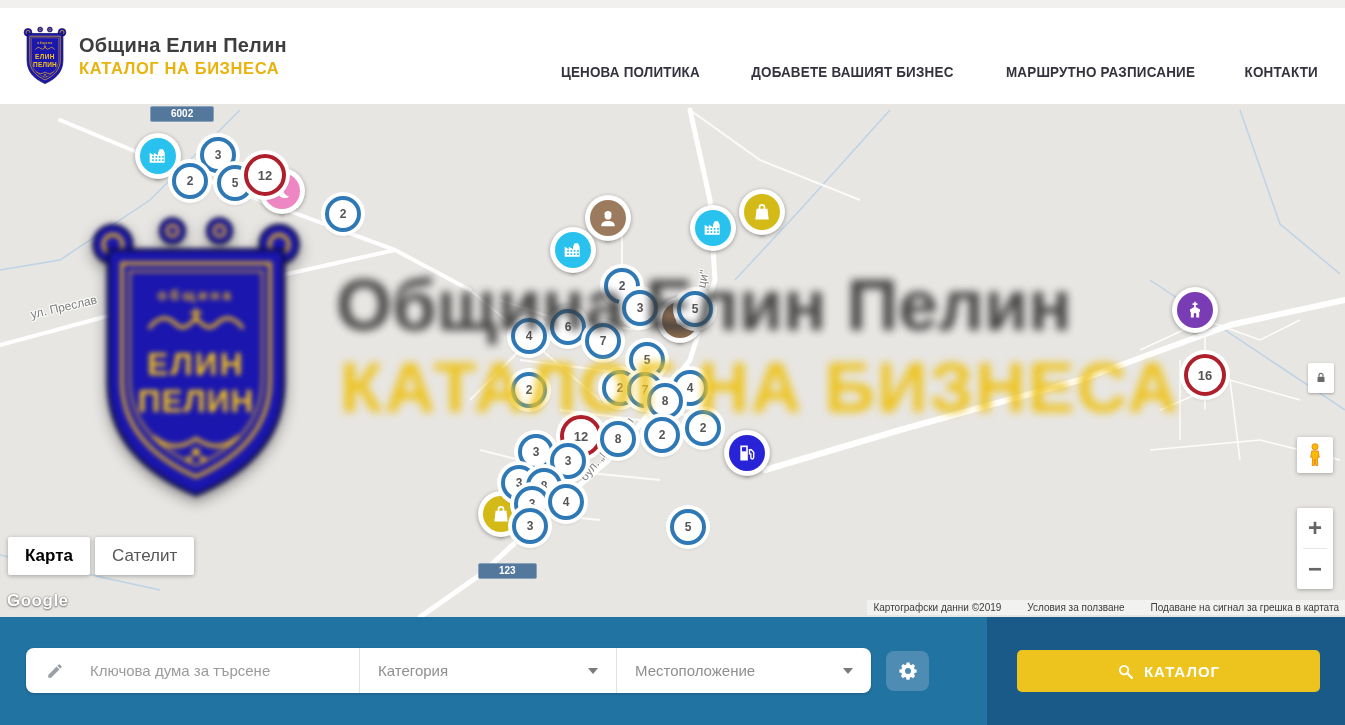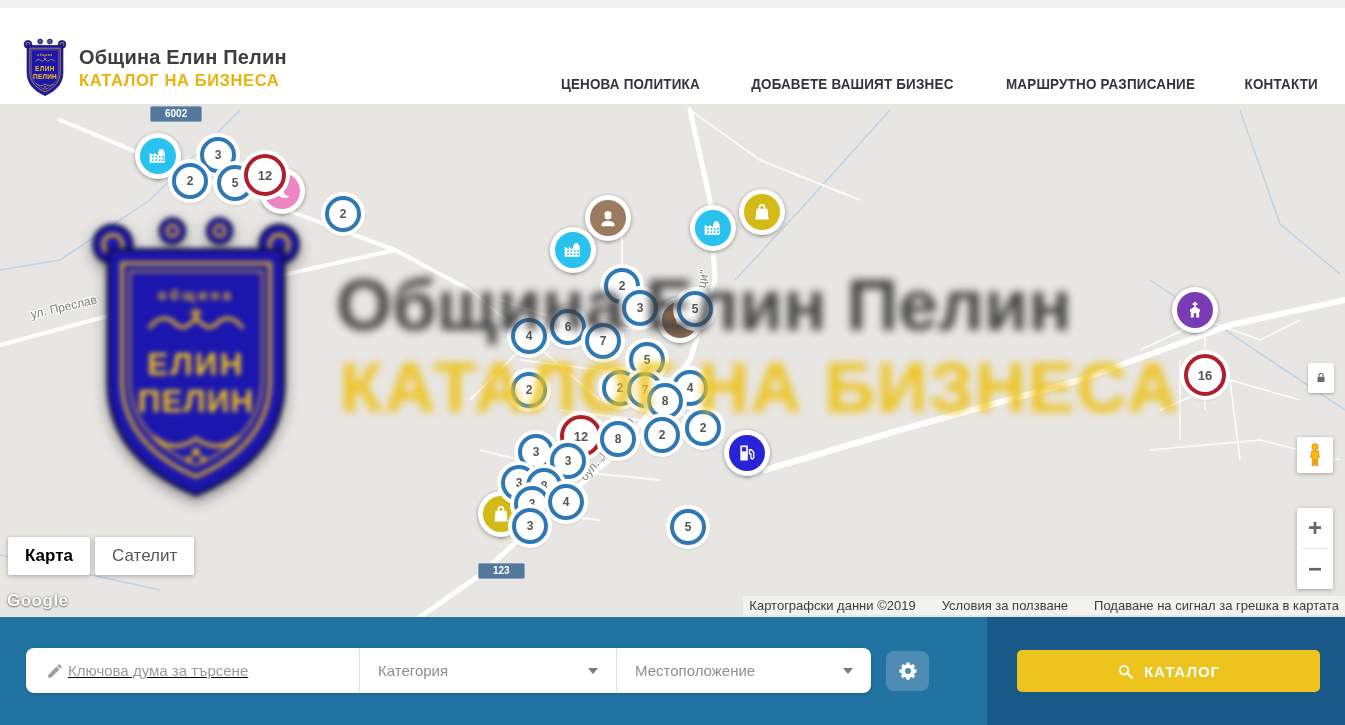--- a/index.html
+++ b/index.html
@@ -1,34 +1,34 @@
 <!DOCTYPE html>
 <html><head>
 <meta charset="utf-8">
 <style>
   html,body{margin:0;padding:0}
   body{width:1345px;height:725px;position:relative;overflow:hidden;background:#fff;
        font-family:"Liberation Sans","DejaVu Sans",sans-serif;}
   
   #top-strip{position:absolute;left:0;top:0;width:1345px;height:8px;background:#f1f0ee;}
-  #header{position:absolute;left:0;top:20px;width:1345px;height:96px;background:#fff;
+  #header{position:absolute;left:0;top:8px;width:1345px;height:96px;background:#fff;
           border-bottom:1px solid #e6e6e6;display:flex;align-items:center;justify-content:space-between;}
   #brand{display:flex;align-items:center;padding-left:22px;gap:11px;}
   #brand-text .t1{font-size:20px;font-weight:700;color:#3f3e3e;letter-spacing:.2px;}
   #brand-text .t2{font-size:16.5px;font-weight:800;color:#e9b30e;letter-spacing:.6px;margin-top:2px;}
   #nav{display:flex;align-items:center;gap:44px;padding-right:26px;margin-top:32px;}
   .nav-item{font-size:14px;font-weight:700;color:#34323e;letter-spacing:.2px;cursor:pointer;
             transform:scaleX(.96);white-space:nowrap;}
   
   #map{position:absolute;left:0;top:104px;width:1345px;height:513px;background:#e8e6e3;overflow:hidden;}
   #roads{position:absolute;left:0;top:0;z-index:1;}
   .street{position:absolute;color:#7d7d7d;font-size:12px;white-space:nowrap;z-index:4;
           text-shadow:1px 1px 0 #fff,-1px -1px 0 #fff,1px -1px 0 #fff,-1px 1px 0 #fff;}
   .badge{position:absolute;background:#54779c;border:1px solid #8aa2bc;color:#fff;
-         font-size:10px;font-weight:700;line-height:14px;padding:0 14px;border-radius:2px;z-index:5;}
+         font-size:10px;font-weight:700;line-height:14px;padding:0 20px;border-radius:2px;z-index:5;}
   
   .pin{position:absolute;width:46px;height:46px;z-index:10;cursor:pointer;}
   .pin-tail{position:absolute;left:50%;top:26px;width:16px;height:16px;background:#fff;border-radius:2px;
             transform:translateX(-50%) rotate(45deg);box-shadow:2px 2px 4px rgba(0,0,0,.25);}
   .pin-circle{position:absolute;inset:0;background:#fff;border-radius:50%;
               box-shadow:0 1px 4px rgba(0,0,0,.35);display:flex;align-items:center;justify-content:center;}
   .pin-inner{width:36px;height:36px;border-radius:50%;display:flex;align-items:center;justify-content:center;}
   .pin-inner svg{width:20px;height:20px;}
   .cluster{position:absolute;z-index:20;box-sizing:border-box;width:36px;height:36px;border-radius:50%;
            background:#fff;border:4px solid #2e78b5;display:flex;align-items:center;justify-content:center;
@@ -45,38 +45,38 @@
             letter-spacing:2px;white-space:nowrap;filter:blur(4px);}
   
   #maptype{position:absolute;left:8px;top:433px;z-index:40;display:flex;gap:5px;}
   .mt-btn{background:#fff;height:38px;display:flex;align-items:center;padding:0 17px;font-size:17px;
           color:#565656;box-shadow:0 1px 4px rgba(0,0,0,.3);border-radius:2px;cursor:pointer;}
   .mt-btn.sel{font-weight:700;color:#000;}
   #google-logo{position:absolute;left:7px;bottom:6px;z-index:40;color:#fff;font-size:17px;font-weight:700;
                letter-spacing:.5px;cursor:pointer;
                text-shadow:0 0 2px rgba(0,0,0,.5),0 1px 2px rgba(0,0,0,.4);}
   #attribution{position:absolute;right:0;bottom:2px;z-index:40;display:flex;gap:14px;align-items:center;
-               background:rgba(245,245,245,.75);padding:2px 6px;font-size:13px;color:#3c3c3c;}
+               background:rgba(245,245,245,.75);padding:2px 6px;font-size:10px;color:#3c3c3c;}
   #attribution .link{cursor:pointer;margin-left:12px;}
   #lock-btn{position:absolute;left:1308px;top:259px;width:26px;height:30px;background:#fff;z-index:40;
             border-radius:2px;box-shadow:0 1px 3px rgba(0,0,0,.3);display:flex;align-items:center;justify-content:center;cursor:pointer;}
   #pegman{position:absolute;left:1297px;top:333px;width:36px;height:36px;background:#fff;z-index:40;
           border-radius:2px;box-shadow:0 1px 4px rgba(0,0,0,.3);display:flex;align-items:center;justify-content:center;cursor:grab;}
   #zoomctl{position:absolute;left:1297px;top:404px;width:36px;height:81px;background:#fff;z-index:40;
            border-radius:2px;box-shadow:0 1px 4px rgba(0,0,0,.3);display:flex;flex-direction:column;}
   .zbtn{flex:1;display:flex;align-items:center;justify-content:center;font-size:24px;font-weight:700;
         color:#666;cursor:pointer;}
   #zdivider{height:1px;background:#e6e6e6;margin:0 6px;}
   
   #searchbar{position:absolute;left:0;top:617px;width:1345px;height:108px;background:#2173a2;}
   #searchbar-right{position:absolute;right:0;top:0;width:358px;height:108px;background:#1a5a88;}
   #field-group{position:absolute;left:26px;top:31px;width:845px;height:45px;background:#fff;border-radius:8px;
                display:flex;box-shadow:0 1px 3px rgba(0,0,0,.2);}
   .seg{display:flex;align-items:center;height:100%;box-sizing:border-box;}
-  #seg-keyword{width:334px;border-right:1px solid #e2e2e2;padding-left:20px;gap:2px;text-decoration:underline;}
+  #seg-keyword{width:334px;border-right:1px solid #e2e2e2;padding-left:20px;gap:24px;}
   #seg-keyword input{border:none;outline:none;flex:1;font-size:15px;color:#555;background:transparent;
                      font-family:"Liberation Sans","DejaVu Sans",sans-serif;}
   #seg-keyword input::placeholder{color:#9b9b9b;}
   .seg-select{justify-content:space-between;padding:0 18px;cursor:pointer;}
   #seg-category{width:257px;border-right:1px solid #e2e2e2;}
   #seg-location{width:254px;}
   .sel-text{font-size:15px;color:#8f8f8f;}
   .caret{width:0;height:0;border-left:5px solid transparent;border-right:5px solid transparent;
          border-top:6px solid #7a7a7a;}
   #gear-btn{position:absolute;left:886px;top:34px;width:43px;height:40px;background:#4f8cb3;border:none;

